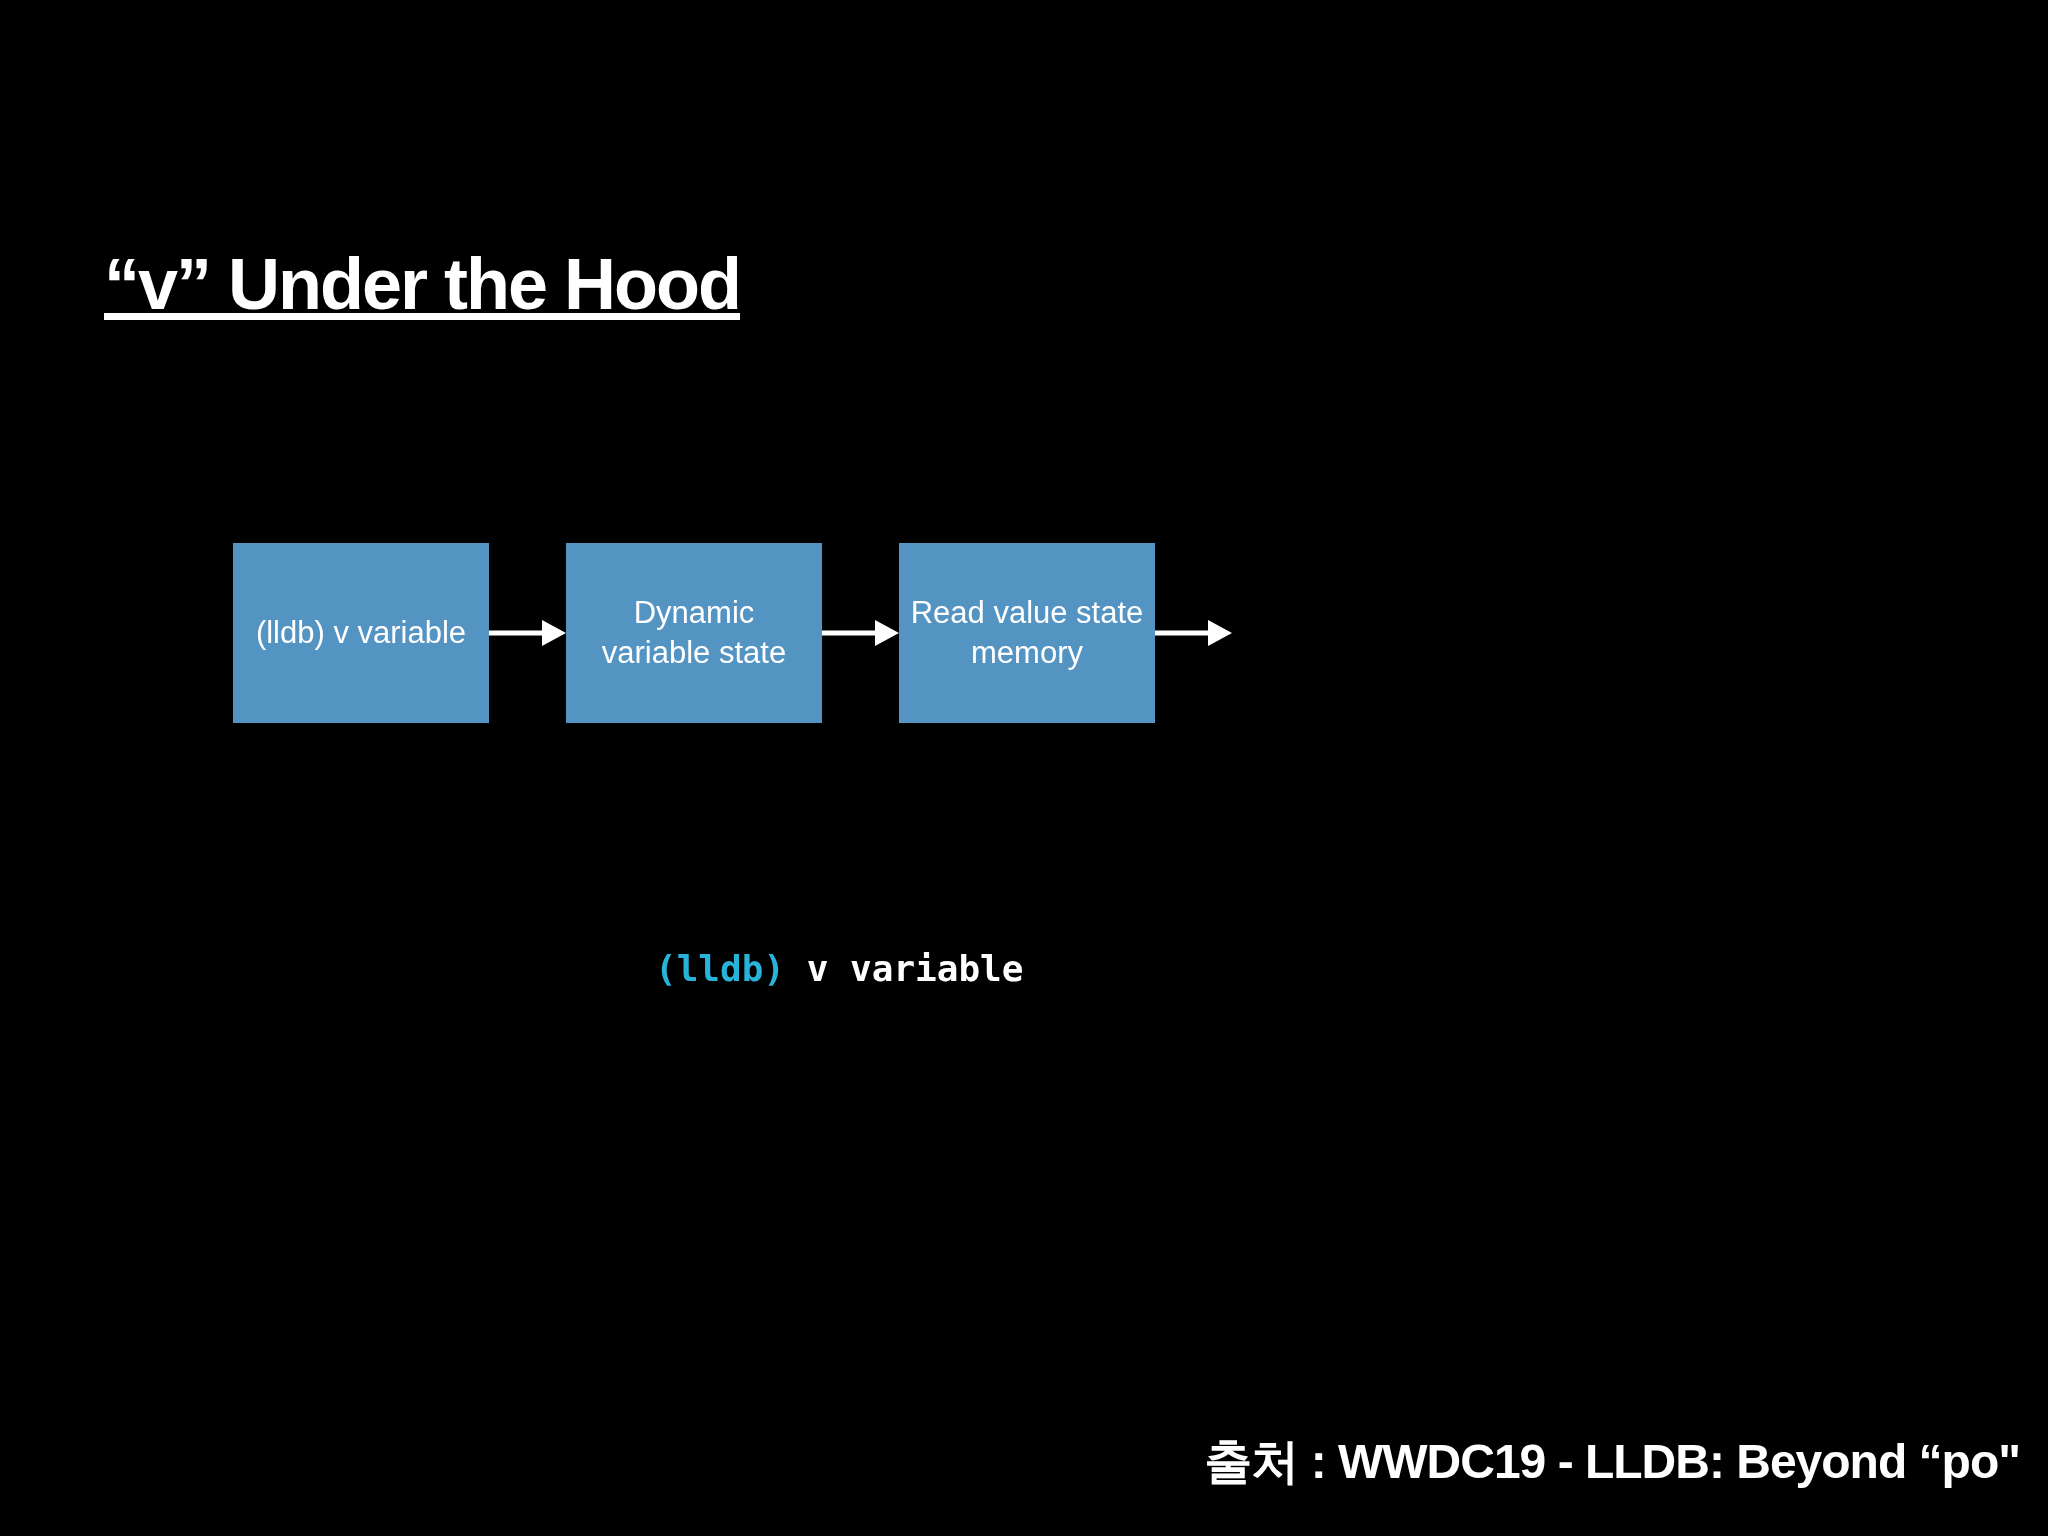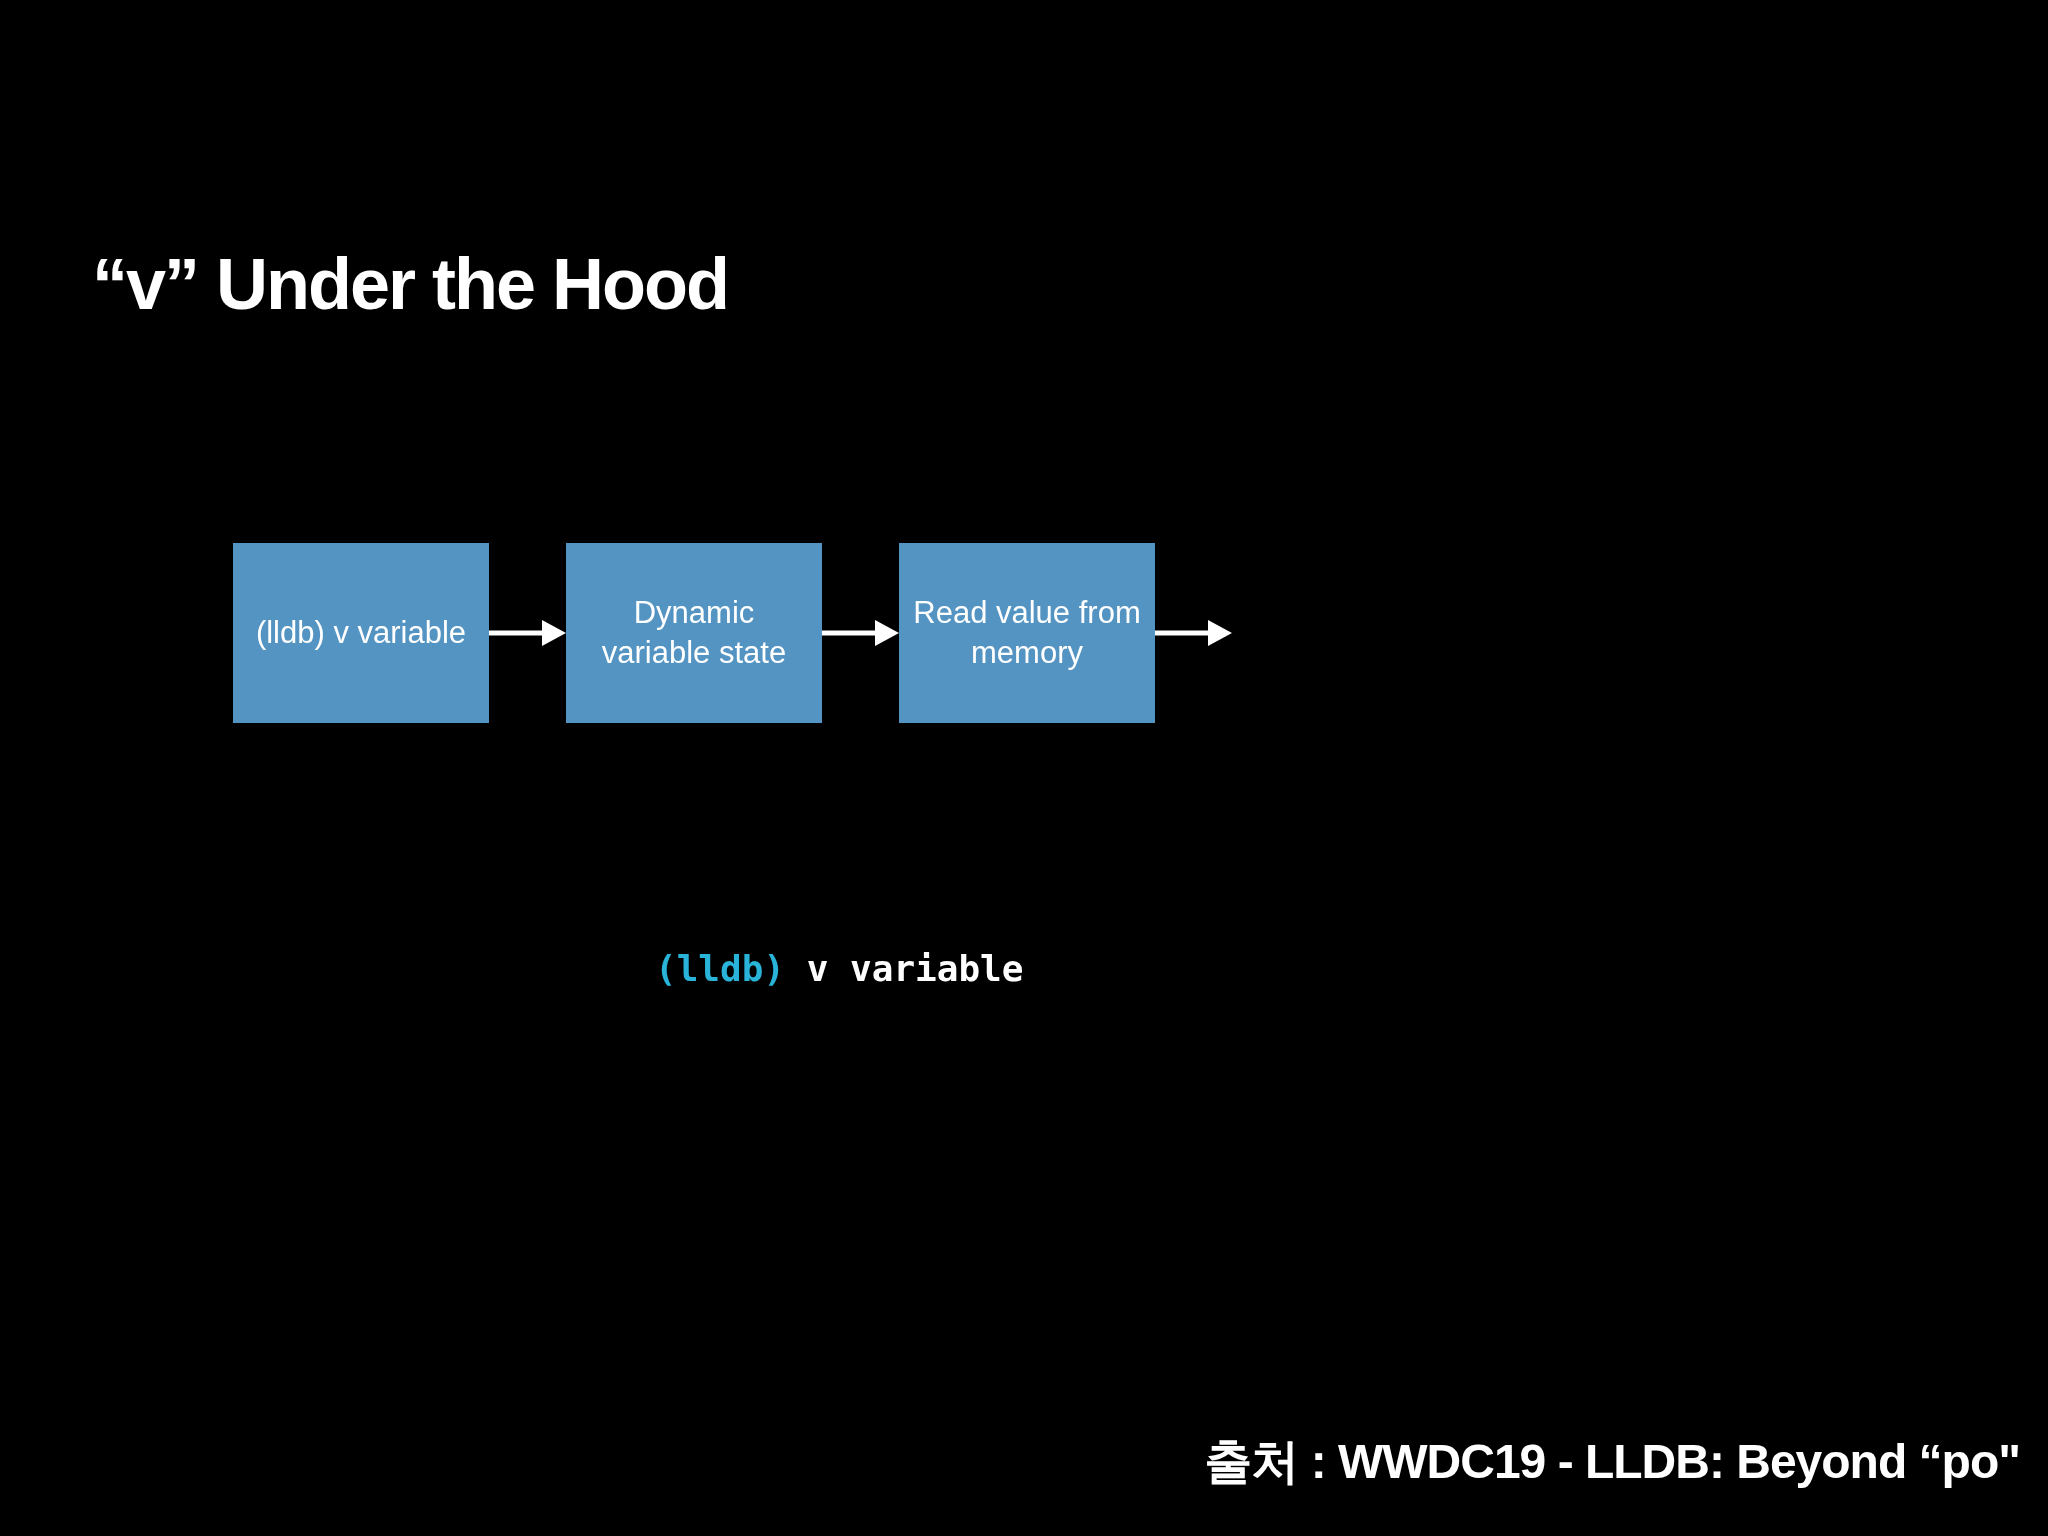--- a/index.html
+++ b/index.html
@@ -18,27 +18,28 @@
     font-family: "Liberation Sans", sans-serif;
     position: relative;
     overflow: hidden;
   }
   .slide {
     position: absolute;
     inset: 0;
   }
   .slide-title {
     position: absolute;
-    left: 92px;
+    left: 104px;
     top: 243px;
     font-size: 72px;
     font-weight: 700;
     letter-spacing: -2px;
     color: var(--title-text);
     white-space: nowrap;
+    text-decoration: underline;
   }
   .flow-row {
     position: absolute;
     left: 233px;
     top: 543px;
     display: flex;
     align-items: stretch;
   }
   .flow-box {
     width: 256px;
@@ -114,21 +115,21 @@
     </div>
 
     <div class="flow-arrow">
       <svg viewBox="0 0 77 180" aria-hidden="true">
         <line x1="0" y1="90" x2="56" y2="90" stroke="currentColor" stroke-width="5"></line>
         <polygon points="53,77 53,103 77,90" fill="currentColor"></polygon>
       </svg>
     </div>
 
     <div class="flow-box">
-      <span>Read value from</span>
+      <span>Read value state</span>
       <span>memory</span>
     </div>
 
     <div class="flow-arrow">
       <svg viewBox="0 0 77 180" aria-hidden="true">
         <line x1="0" y1="90" x2="56" y2="90" stroke="currentColor" stroke-width="5"></line>
         <polygon points="53,77 53,103 77,90" fill="currentColor"></polygon>
       </svg>
     </div>
 

